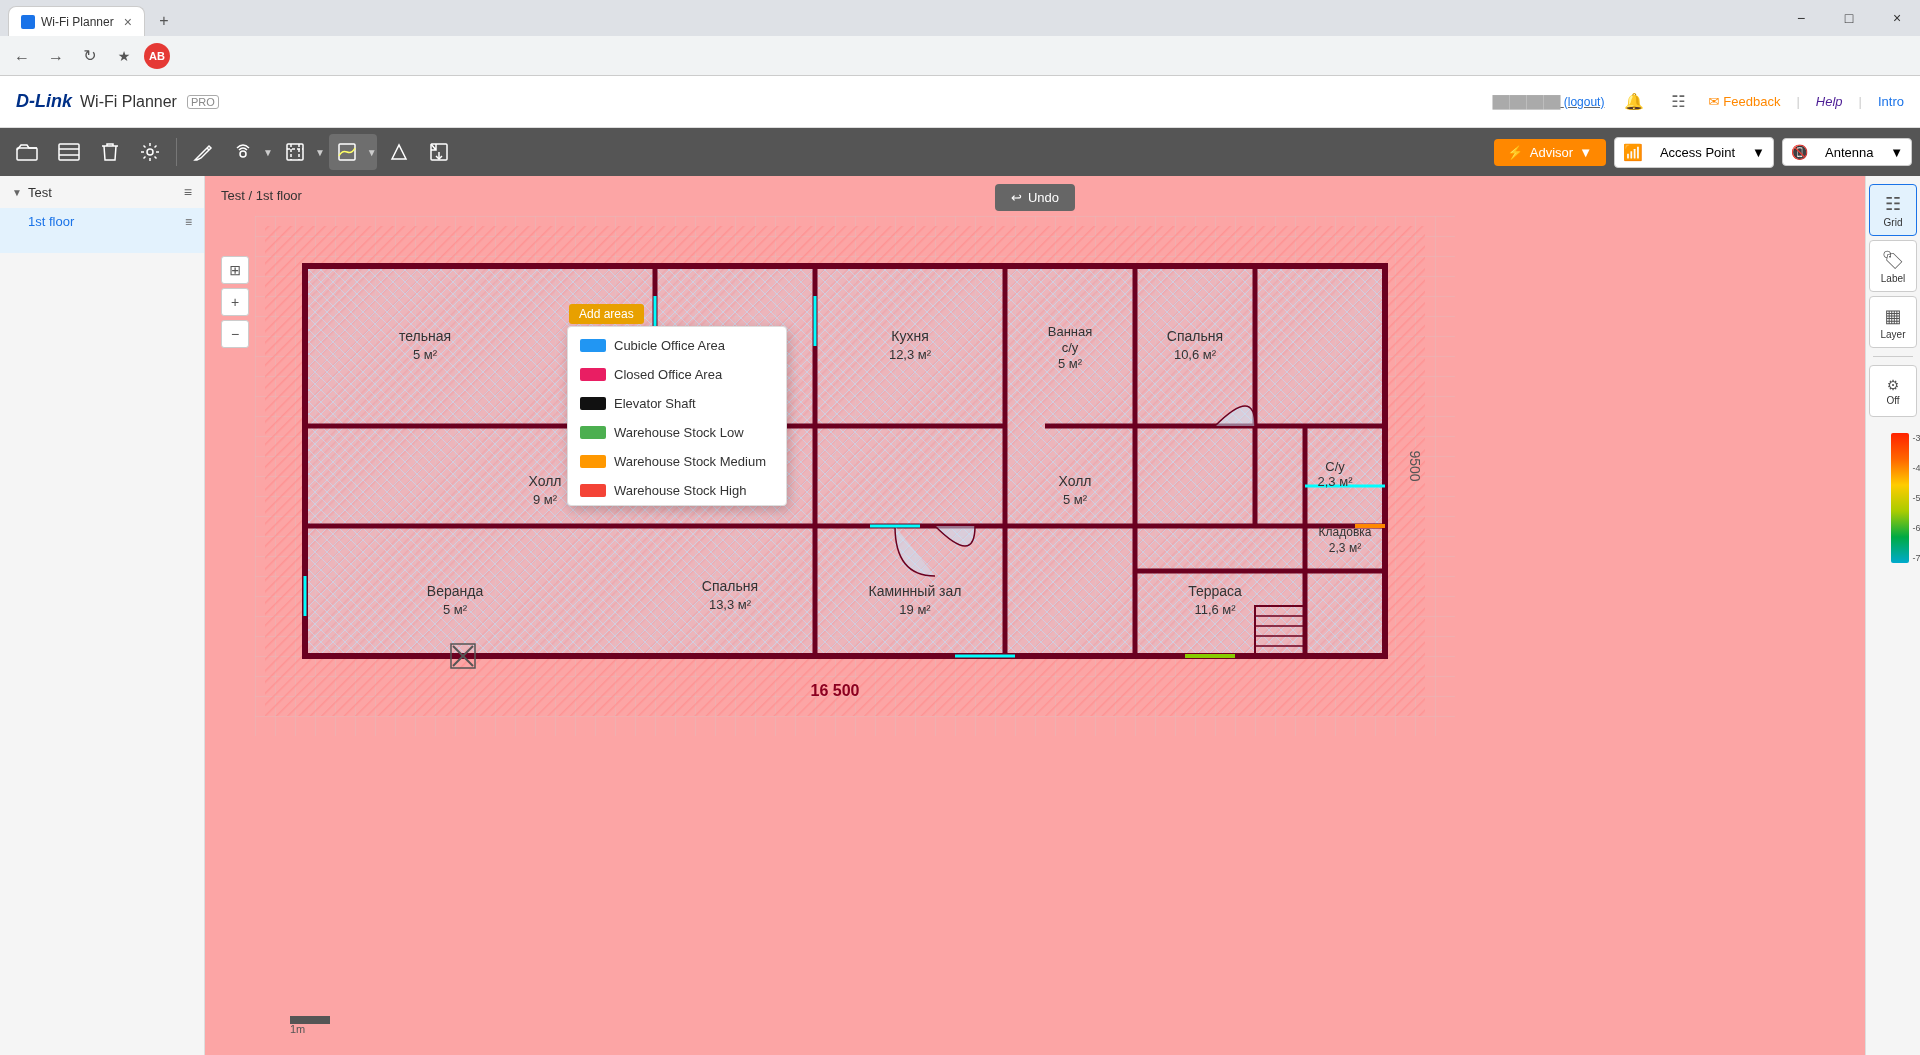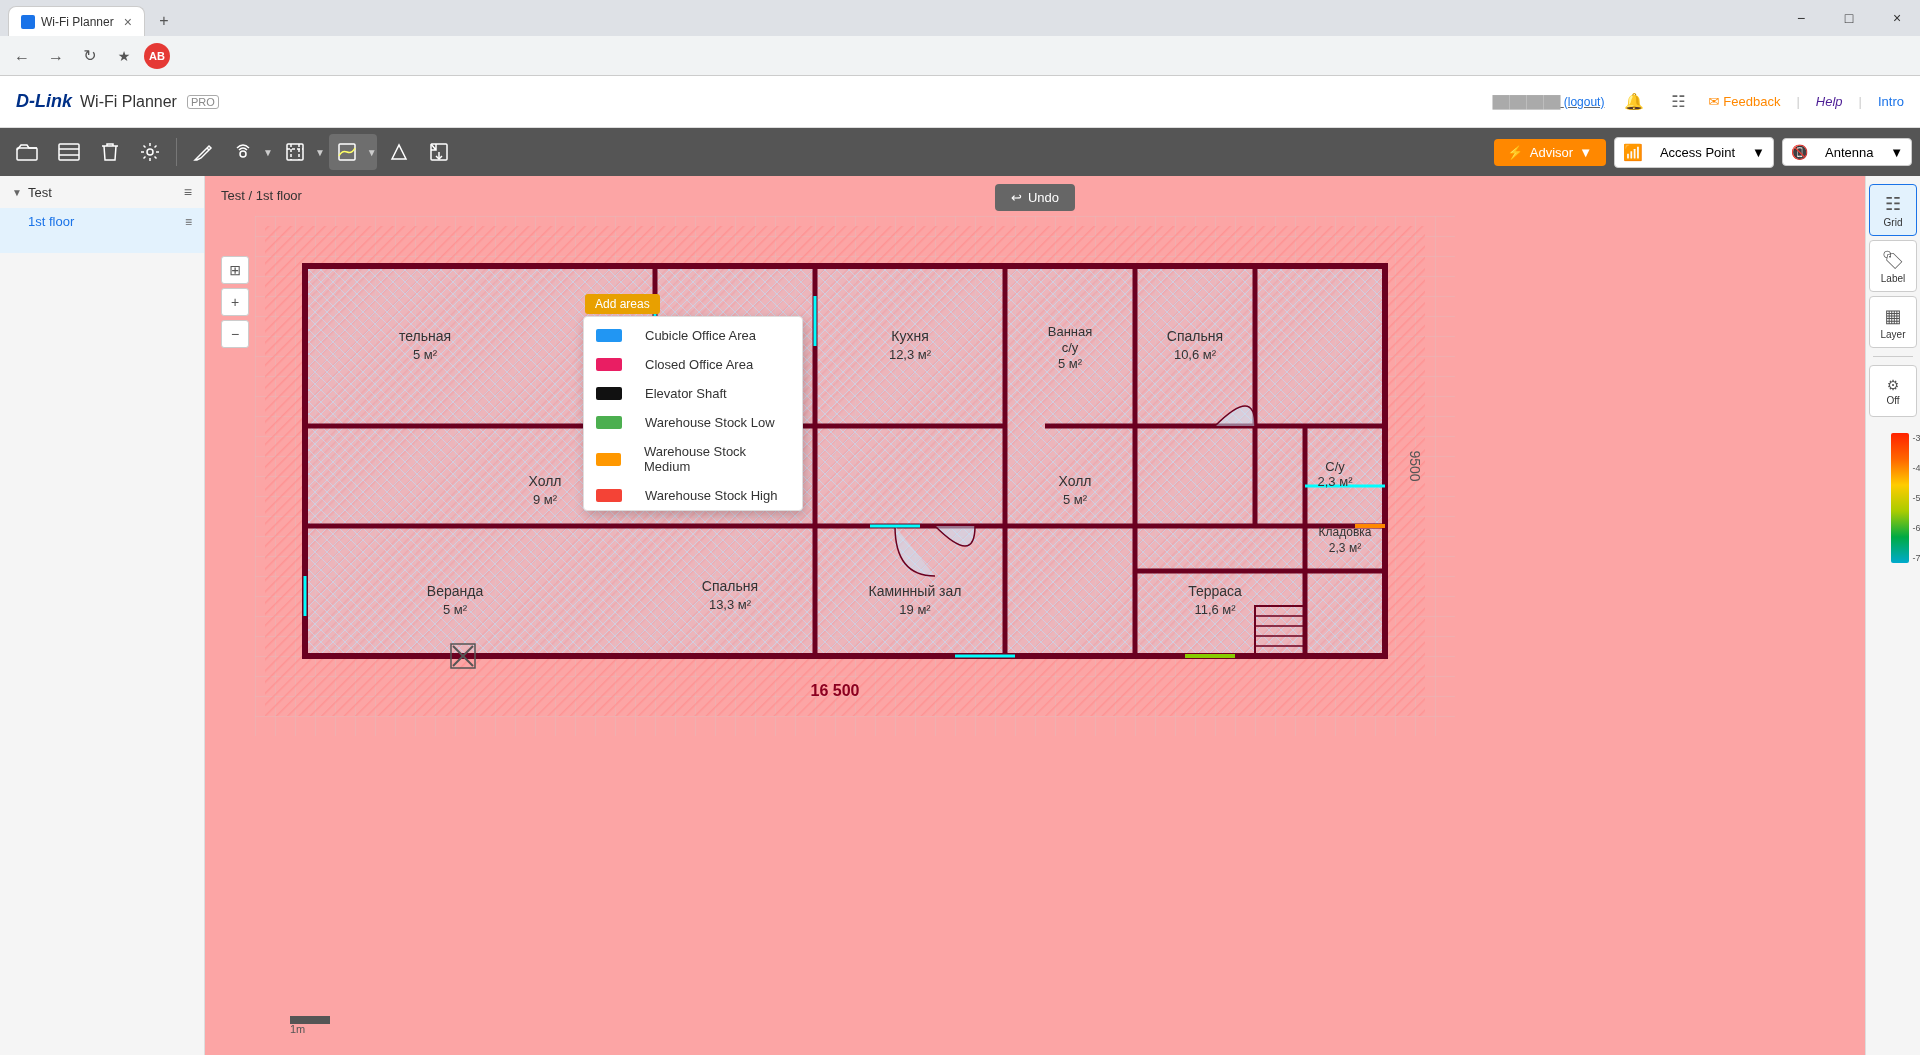--- a/index.html
+++ b/index.html
@@ -77,24 +77,24 @@
 
     
     .signal-scale { margin-top: 8px; display: flex; flex-direction: column; align-items: center; }
 
     
     .scale-ruler { position: absolute; bottom: 20px; left: 80px; display: flex; align-items: flex-end; gap: 4px; font-size: 11px; color: #555; }
 
     .status-bar { height: 22px; background: #f5f5f5; border-top: 1px solid #ccc; display: flex; align-items: center; padding: 0 8px; font-size: 11px; color: #555; }
 
     
-    .dropdown-wrapper { position: absolute; top: 140px; left: 362px; z-index: 200; margin-left: 16px; }
+    .dropdown-wrapper { position: absolute; top: 150px; left: 362px; z-index: 200; }
     .dropdown-box { background: white; border: 1px solid #ddd; border-radius: 4px; box-shadow: 2px 4px 12px rgba(0,0,0,0.2); width: 220px; overflow: visible; padding-top: 4px; }
     .dropdown-tag { background: #e8a000; color: white; padding: 3px 10px; font-size: 12px; border-radius: 3px; position: absolute; top: -22px; left: 2px; }
-    .area-item { display: flex; align-items: center; padding: 7px 12px; gap: 23px; cursor: pointer; font-size: 13px; color: #333; }
+    .area-item { display: flex; align-items: center; padding: 7px 12px; gap: 8px; cursor: pointer; font-size: 13px; color: #333; }
     .area-color { width: 26px; height: 13px; border-radius: 2px; }
   </style>
 </head>
 <body>
 
 <div class="browser-title-bar" style="background:#dee1e6; display:flex; align-items:center; height:36px; padding:0;">
   <div class="tab-bar" style="display:flex; align-items:flex-end; flex:1; padding:6px 0 0 8px;">
     <div class="tab">
       <div class="tab-favicon"></div>
       <span class="tab-title">Wi-Fi Planner</span>

